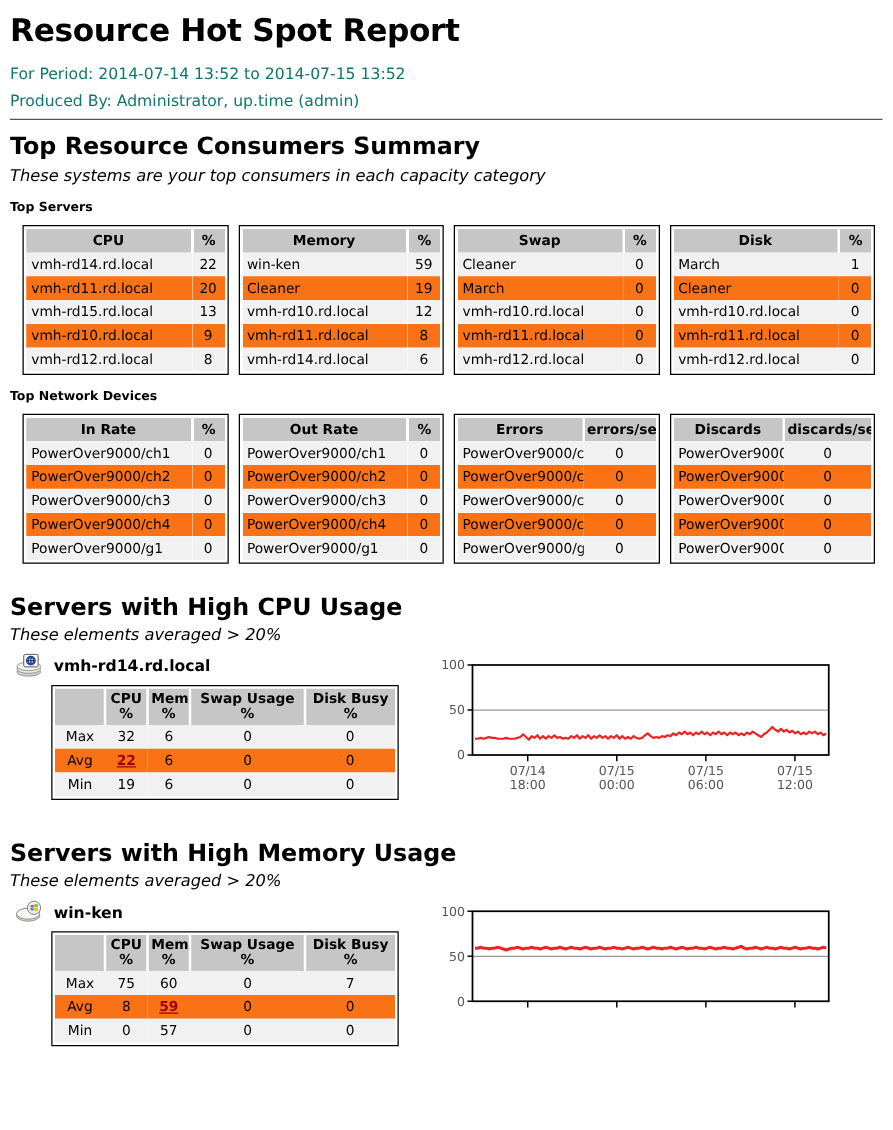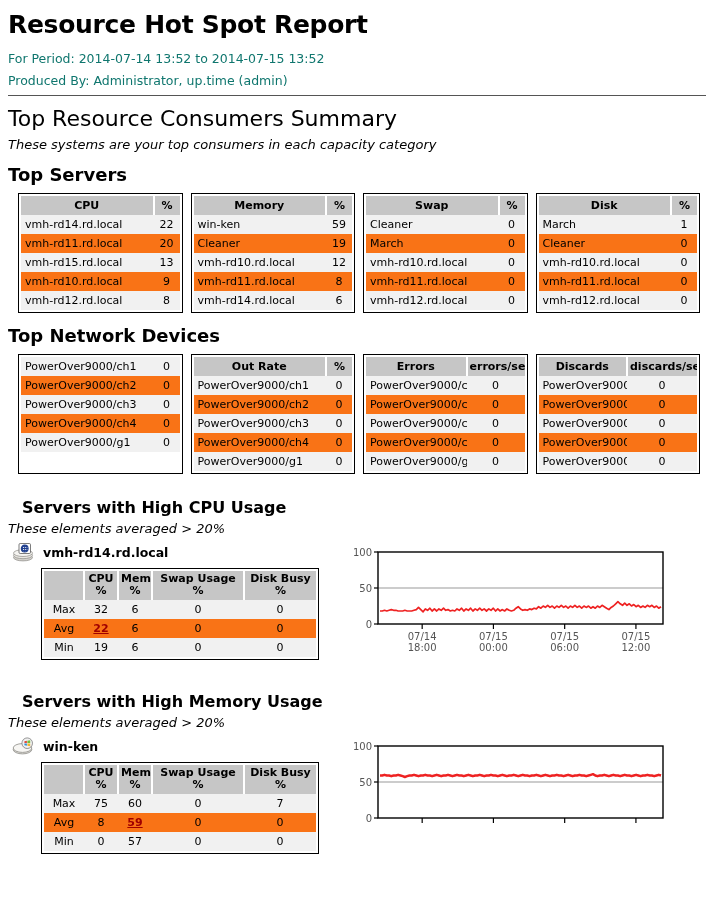--- a/index.html
+++ b/index.html
@@ -31,37 +31,37 @@
     margin: 0 0 7px 0;
     color: #0f766e;
   }
   hr.rule {
     border: none;
     border-top: 1px solid #555;
     margin: 6px 0 10px 0;
   }
 
   h2.section-title {
-    font-size: 22px;
-    font-weight: normal;
+    font-size: 19px;
+    font-weight: bold;
     margin: 8px 0 6px 0;
   }
   h2.big-section-title {
-    font-size: 16px;
-    font-weight: bold;
-    margin: 14px 0 4px 14px;
+    font-size: 19px;
+    font-weight: bold;
+    margin: 14px 0 4px 0;
   }
   .section-sub {
     font-style: italic;
     font-size: 13px;
     margin: 0 0 12px 0;
   }
   .section-sub.tight { margin-bottom: 4px; }
   h3.group-title {
-    font-size: 18px;
+    font-size: 10px;
     font-weight: bold;
     margin: 10px 0 8px 0;
   }
 
   
   .table-row {
     display: flex;
     gap: 8px;
     margin: 0 6px 0 10px;
   }
@@ -315,20 +315,24 @@
 
   <h3 class="group-title" style="margin-top:12px">Top Network Devices</h3>
   <div class="table-row" id="network-tables">
       <div class="tbl-wrap">
         <table class="grid">
           <colgroup>
             <col>
             <col style="width:26px">
           </colgroup>
           <tbody>
+            <tr>
+              <th>In Rate</th>
+              <th class="th-sep">%</th>
+            </tr>
             <tr class="odd">
               <td class="name">PowerOver9000/ch1</td>
               <td class="val">0</td>
             </tr>
             <tr class="even">
               <td class="name">PowerOver9000/ch2</td>
               <td class="val">0</td>
             </tr>
             <tr class="odd">
               <td class="name">PowerOver9000/ch3</td>

